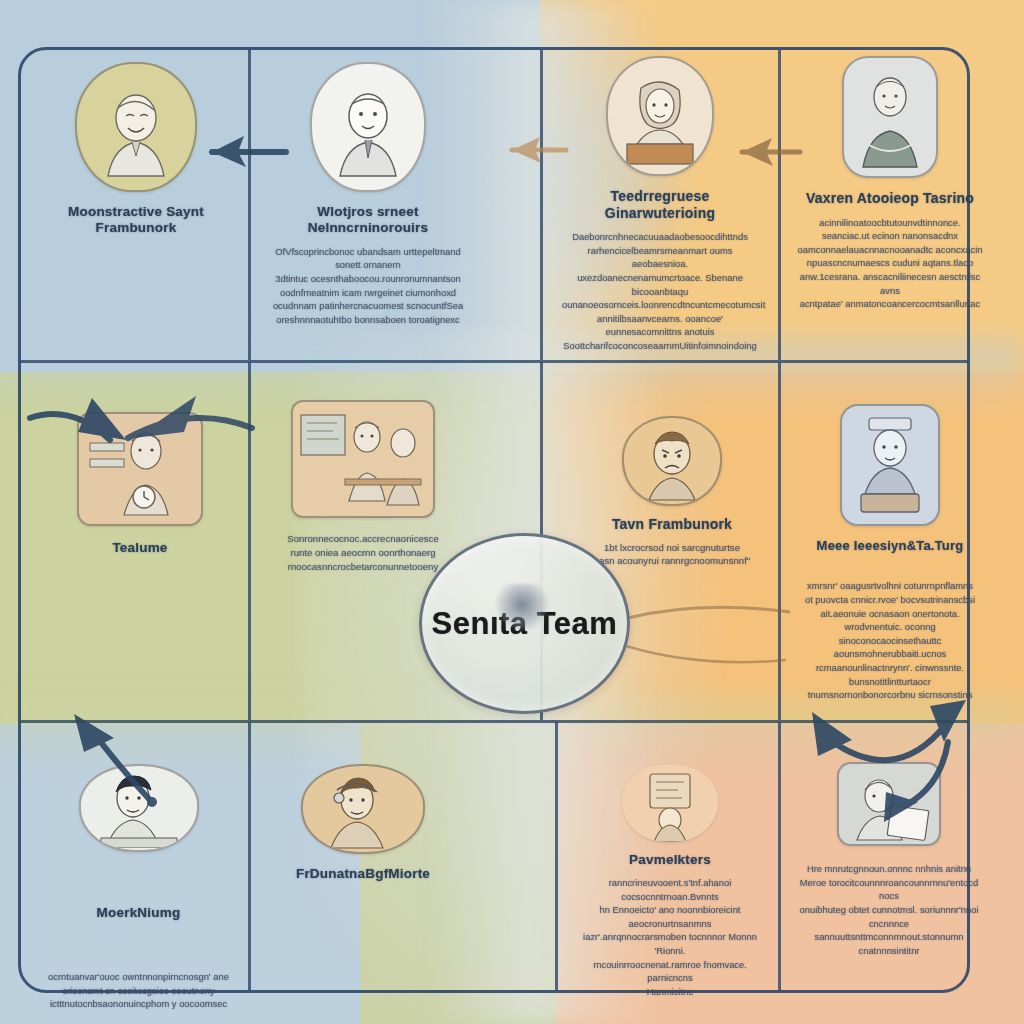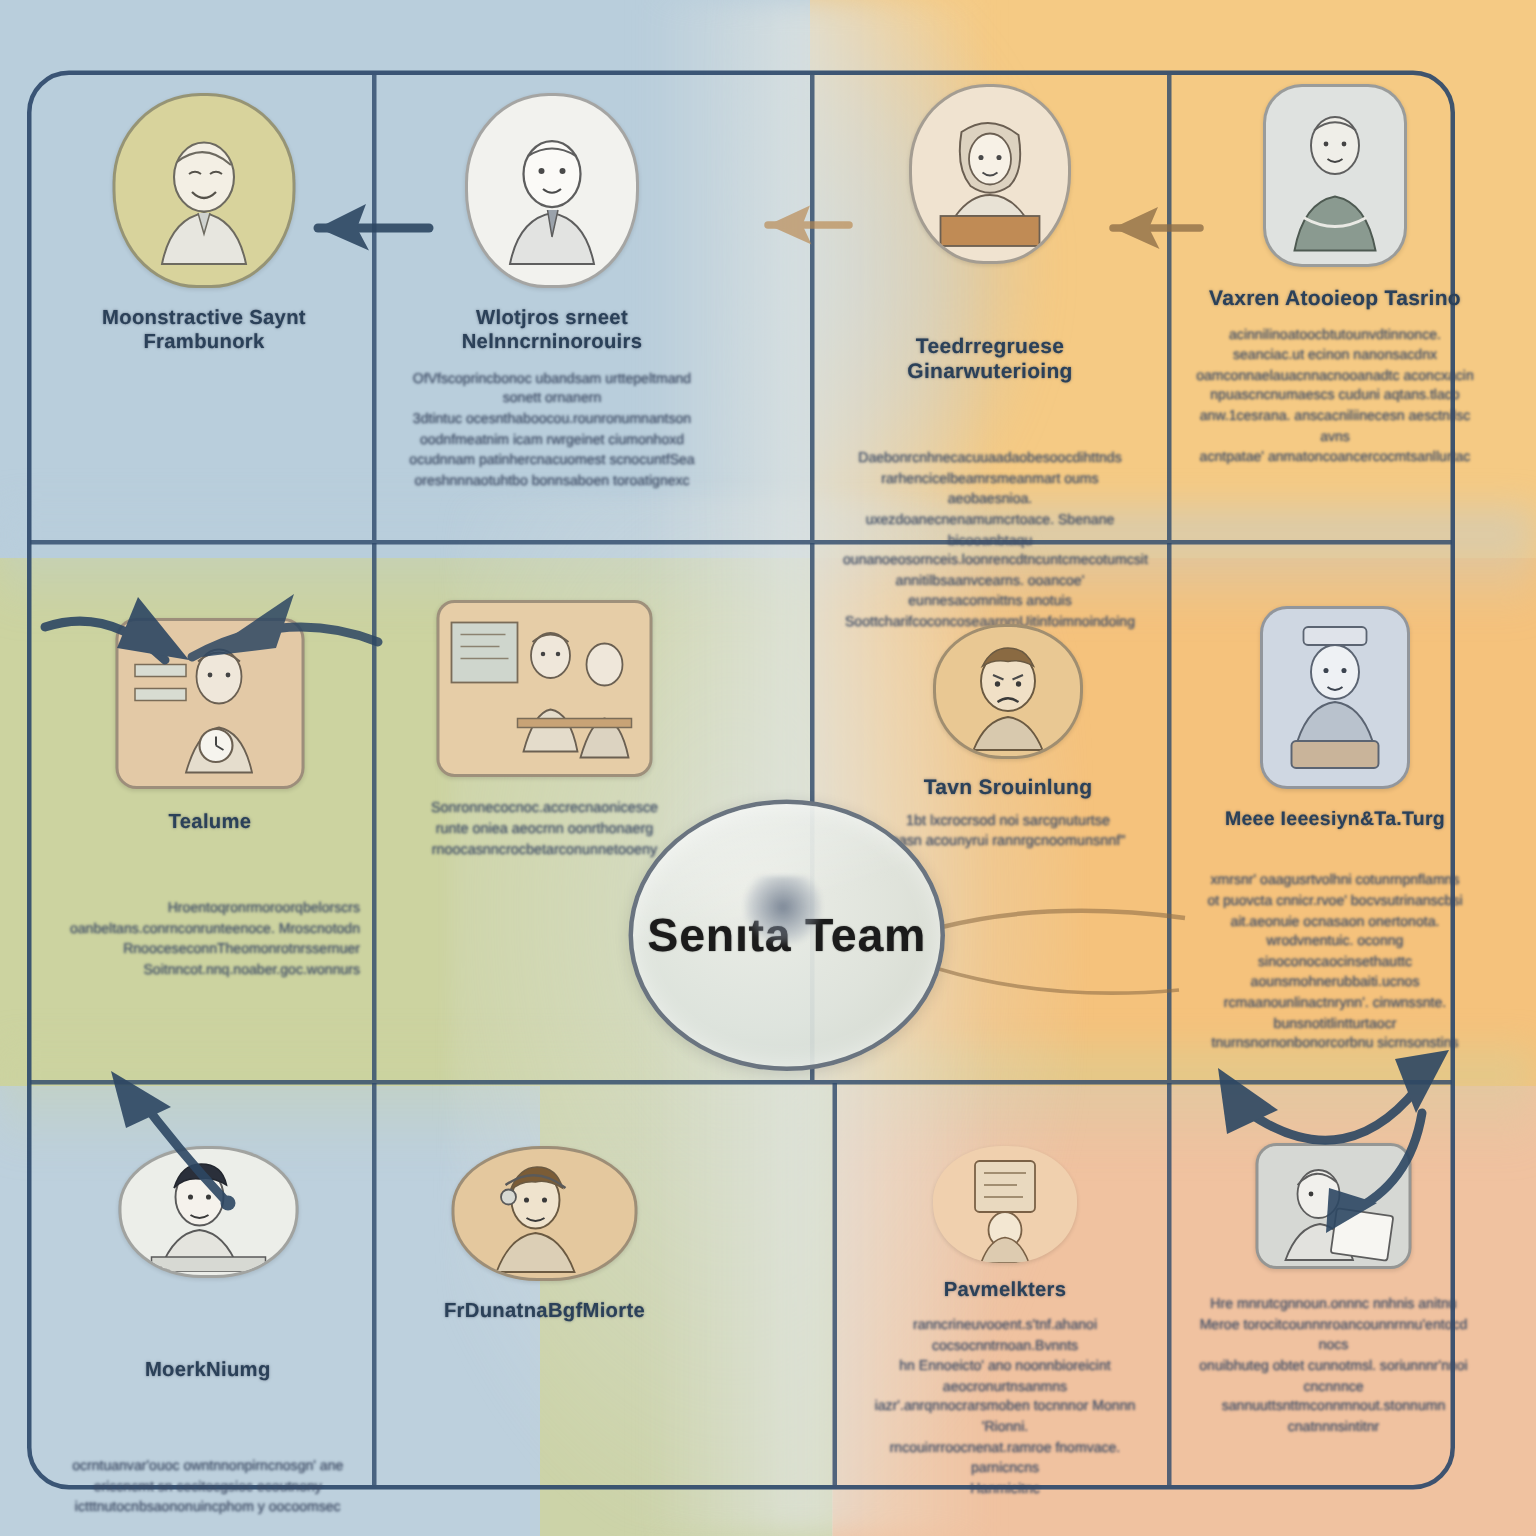--- a/index.html
+++ b/index.html
@@ -163,21 +163,21 @@
         </svg>
       </div>
     </div>
     <div class="c-head smudge" style="font-size:13.5px;margin-top:12px;width:190px;">Wlotjros srneet Nelnncrninorouirs</div>
     <div class="c-body smudge" style="font-size:9.4px;margin-top:9px;width:200px;white-space:pre-line;">OfVfscoprincbonoc ubandsam urttepeltmand  sonett ornanern
 3dtintuc ocesnthaboocou.rounronumnantson oodnfmeatnim icam rwrgeinet ciumonhoxd
 ocudnnam  patinhercnacuomest scnocuntfSea
 oreshnnnaotuhtbo bonnsaboen toroatignexc</div>
   </div>
 
-  <div class="cell" id="cell-r1c3" style="left:556px;top:52px;width:208px;gap:34px;">
+  <div class="cell" id="cell-r1c3" style="left:556px;top:52px;width:208px;">
     <div class="portrait">
       <div class="blob" style="width:104px;height:116px;background:#f0e3d0;">
         <svg class="face" width="90" height="96" viewBox="0 0 90 96">
           <path d="M26 18 q19 -13 38 2 q4 24 -6 34 q-13 9 -26 0 q-10 -12 -6 -36z" fill="#ddd2c0" stroke="#6b5f52" stroke-width="1.3"></path>
           <ellipse cx="45" cy="36" rx="14" ry="17" fill="#f7f1e6" stroke="#6b5f52" stroke-width="1.2"></ellipse>
           <circle cx="39" cy="35" r="1.7" fill="#4a4a4a"></circle>
             <circle cx="51" cy="35" r="1.7" fill="#4a4a4a"></circle>
           <path d="M40 45 q5 4 10 0" stroke="#4a4a4a" stroke-width="1.2" fill="none"></path>
           <path d="M22 74 q10 -14 23 -14 q13 0 23 14 z" fill="#e8e2d5" stroke="#6b5f52" stroke-width="1.2"></path>
           <rect x="12" y="74" width="66" height="20" fill="#c08b55" stroke="#6b5f52" stroke-width="1.2"></rect>
@@ -223,24 +223,20 @@
           <path d="M48 20 q14 -12 28 0" fill="none" stroke="#6b6052" stroke-width="1.2"></path>
           <circle cx="56" cy="29" r="1.6" fill="#444"></circle>
             <circle cx="68" cy="29" r="1.6" fill="#444"></circle>
           <path d="M40 94 q8 -28 22 -30 q16 3 22 30 z" fill="#e5ddcd" stroke="#6b6052" stroke-width="1.2"></path>
           <circle cx="60" cy="76" r="11" fill="#f6f4ee" stroke="#6b6052" stroke-width="1.4"></circle>
           <path d="M60 76 l0 -6 M60 76 l5 3" stroke="#444" stroke-width="1.3"></path>
         </svg>
       </div>
     </div>
     <div class="c-head smudge" style="font-size:13.5px;margin-top:14px;">Tealume</div>
-    <div class="c-body smudge" style="font-size:9.4px;margin-top:42px;width:200px;white-space:pre-line;">Hroentoqronrmoroorqbelorscrs
-oanbeltans.conrnconrunteenoce. Mroscnotodn
-RnooceseconnTheomonrotnrssernuer
-Soitnncot.nnq.noaber.goc.wonnurs</div>
   </div>
 
   <div class="cell" id="cell-r2c2" style="left:258px;top:396px;width:210px;">
     <div class="portrait">
       <div class="blob" style="width:140px;height:114px;background:#e6cda7;border-radius:12px;">
         <svg class="face" width="132" height="104" viewBox="0 0 132 104">
           <rect x="4" y="6" width="44" height="40" fill="#cfd6cd" stroke="#7a6c58" stroke-width="1.2"></rect>
           <path d="M10 14 h30 M10 22 h26 M10 30 h32" stroke="#8b8270" stroke-width="1"></path>
           <ellipse cx="70" cy="28" rx="13" ry="15" fill="#efe7da" stroke="#6b6052" stroke-width="1.2"></ellipse>
           <path d="M58 19 q12 -10 24 0" fill="none" stroke="#6b6052" stroke-width="1.2"></path>
@@ -265,21 +261,21 @@
           <ellipse cx="43" cy="30" rx="18" ry="20" fill="#f0e0c6" stroke="#6b5a42" stroke-width="1.3"></ellipse>
           <path d="M26 20 q6 -12 17 -12 q12 0 17 12 q-9 -5 -17 -3 q-9 -2 -17 3z" fill="#8a6a42" stroke="#6b5a42" stroke-width="1"></path>
           <path d="M33 26 l7 3 M53 26 l-7 3" stroke="#4a4a4a" stroke-width="1.4"></path>
           <circle cx="36" cy="32" r="1.8" fill="#3a3a3a"></circle>
             <circle cx="50" cy="32" r="1.8" fill="#3a3a3a"></circle>
           <path d="M36 44 q7 -5 14 0" stroke="#3a3a3a" stroke-width="1.5" fill="none"></path>
           <path d="M20 76 q8 -20 23 -22 q15 2 23 22 z" fill="#d8c9ae" stroke="#6b5a42" stroke-width="1.2"></path>
         </svg>
       </div>
     </div>
-    <div class="c-head smudge" style="font-size:14px;margin-top:10px;">Tavn Srouinlung</div>
+    <div class="c-head smudge" style="font-size:14px;margin-top:10px;">Tavn Frambunork</div>
     <div class="c-body smudge" style="font-size:9.6px;margin-top:8px;width:178px;white-space:pre-line;">1bt lxcrocrsod noi sarcgnuturtse
 oasn acounyrui rannrgcnoomunsnnf"</div>
   </div>
 
   <div class="cell" id="cell-r2c4" style="left:792px;top:400px;width:196px;">
     <div class="portrait">
       <div class="blob" style="width:96px;height:118px;background:#cfd7e2;border-radius:18px;">
         <svg class="face" width="86" height="106" viewBox="0 0 86 106">
           <rect x="22" y="4" width="42" height="12" rx="3" fill="#dfe3ea" stroke="#5b6472" stroke-width="1.2"></rect>
           <ellipse cx="43" cy="34" rx="16" ry="18" fill="#eef1f4" stroke="#5b6472" stroke-width="1.3"></ellipse>

